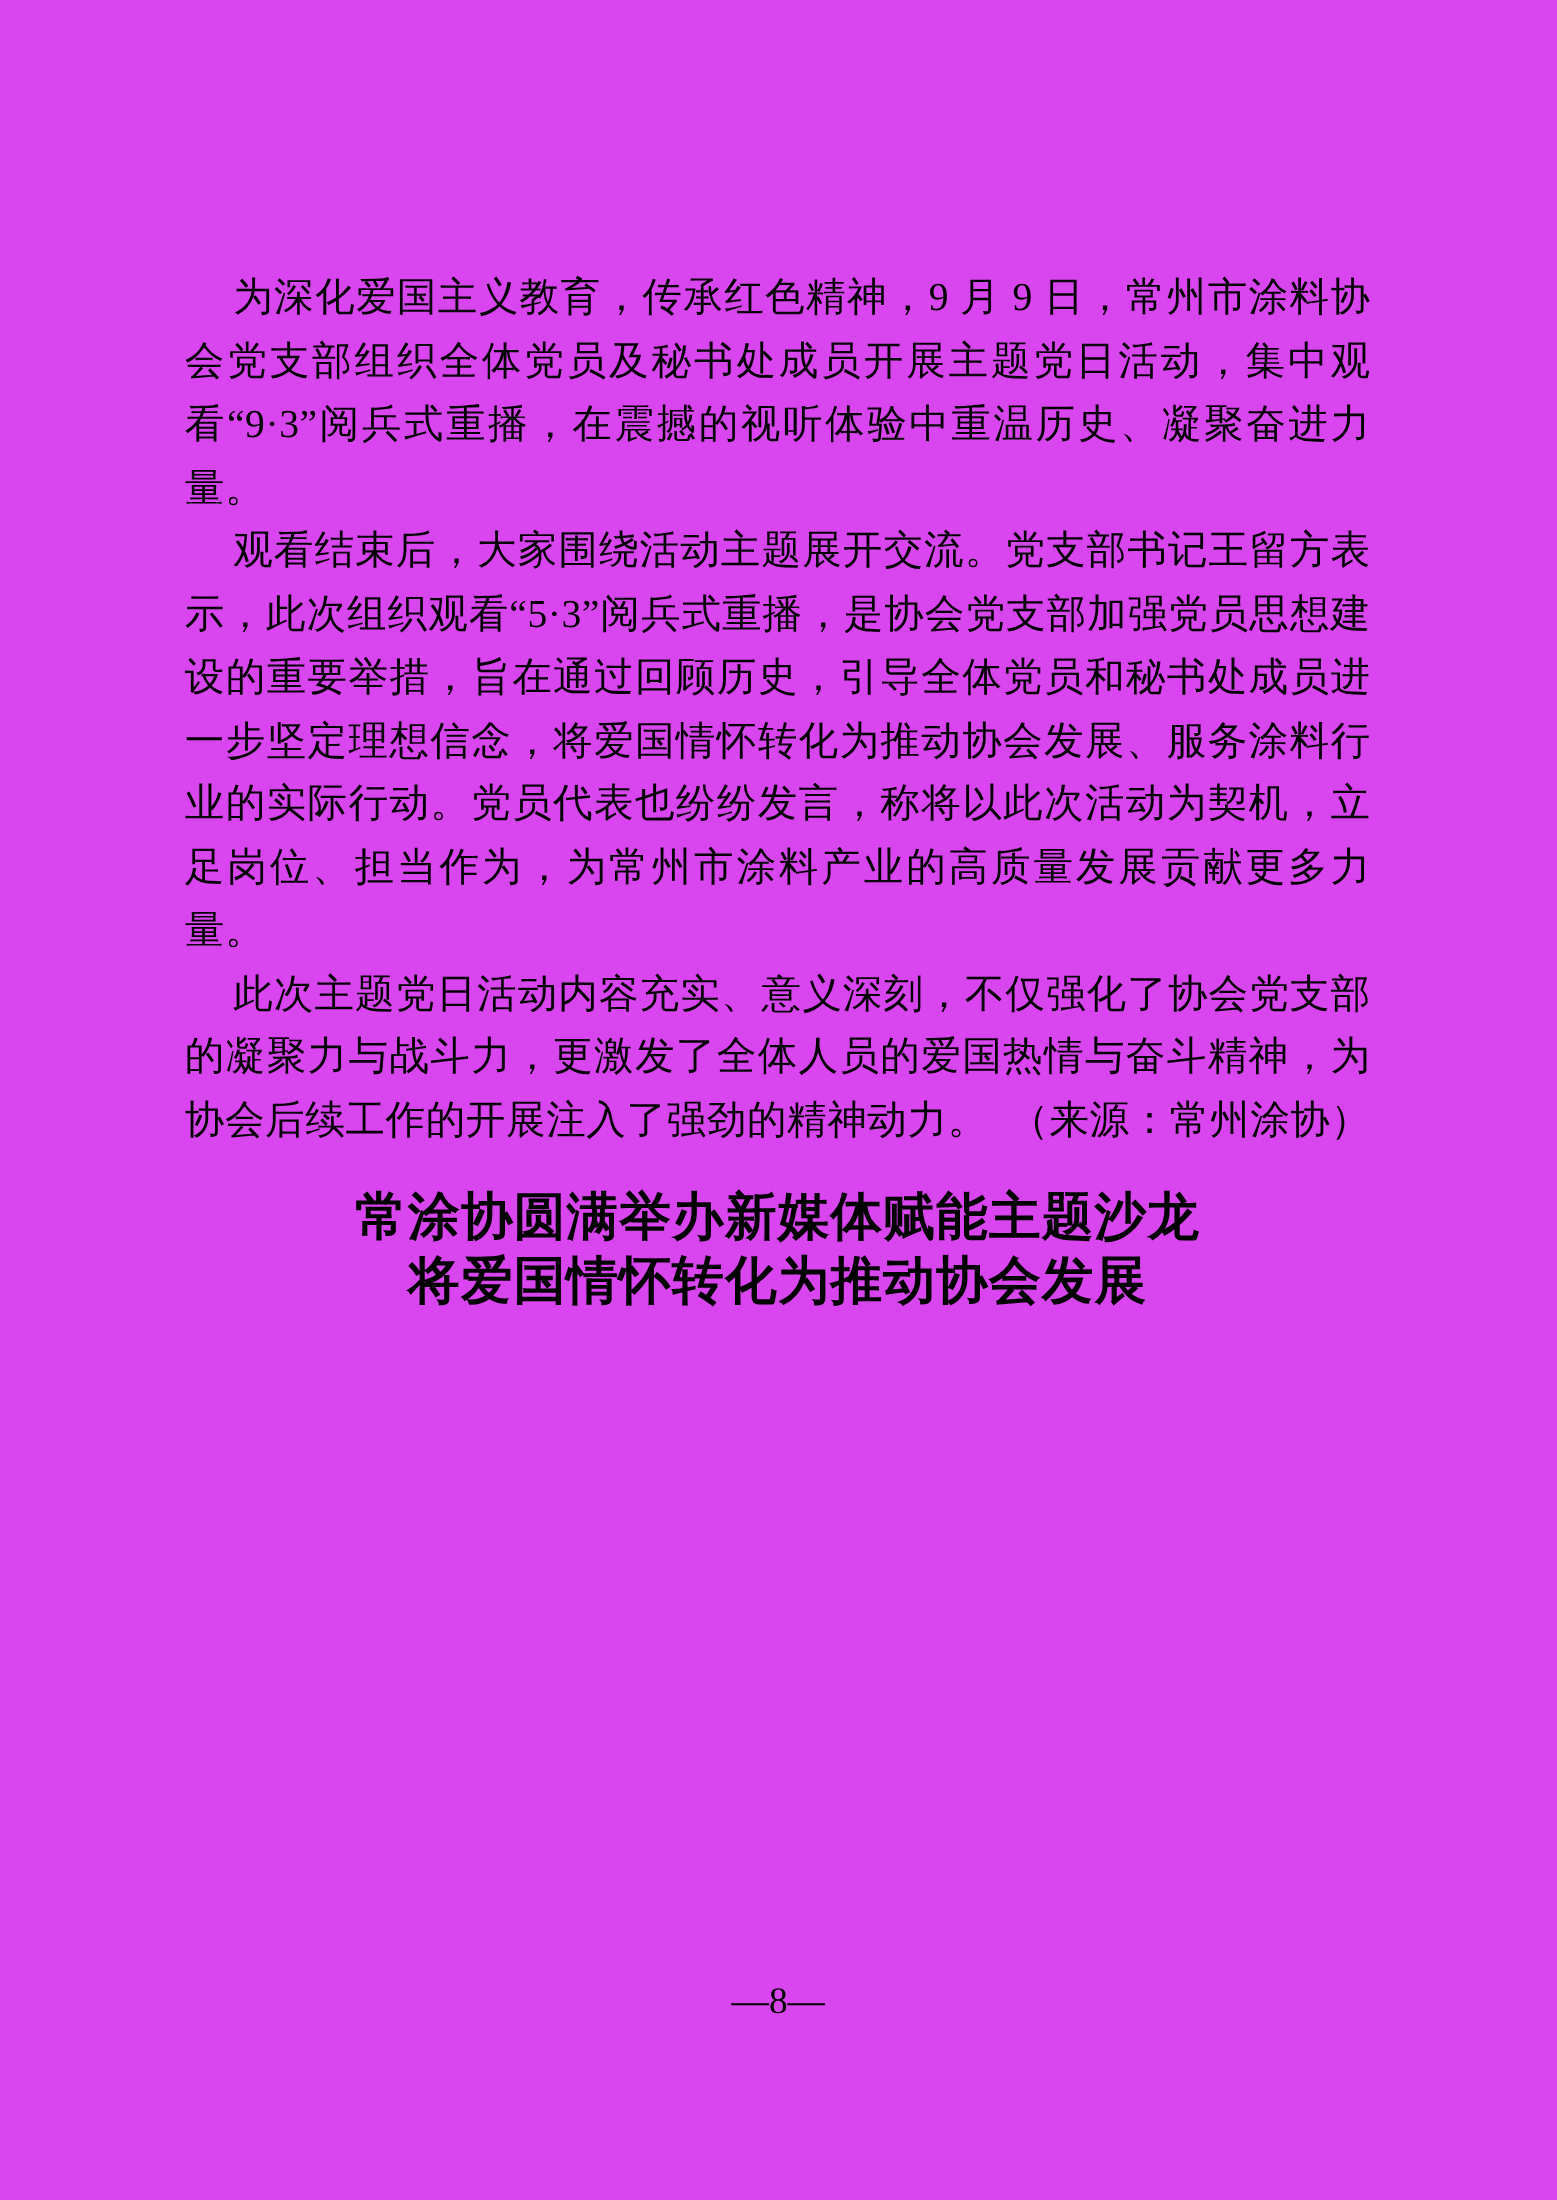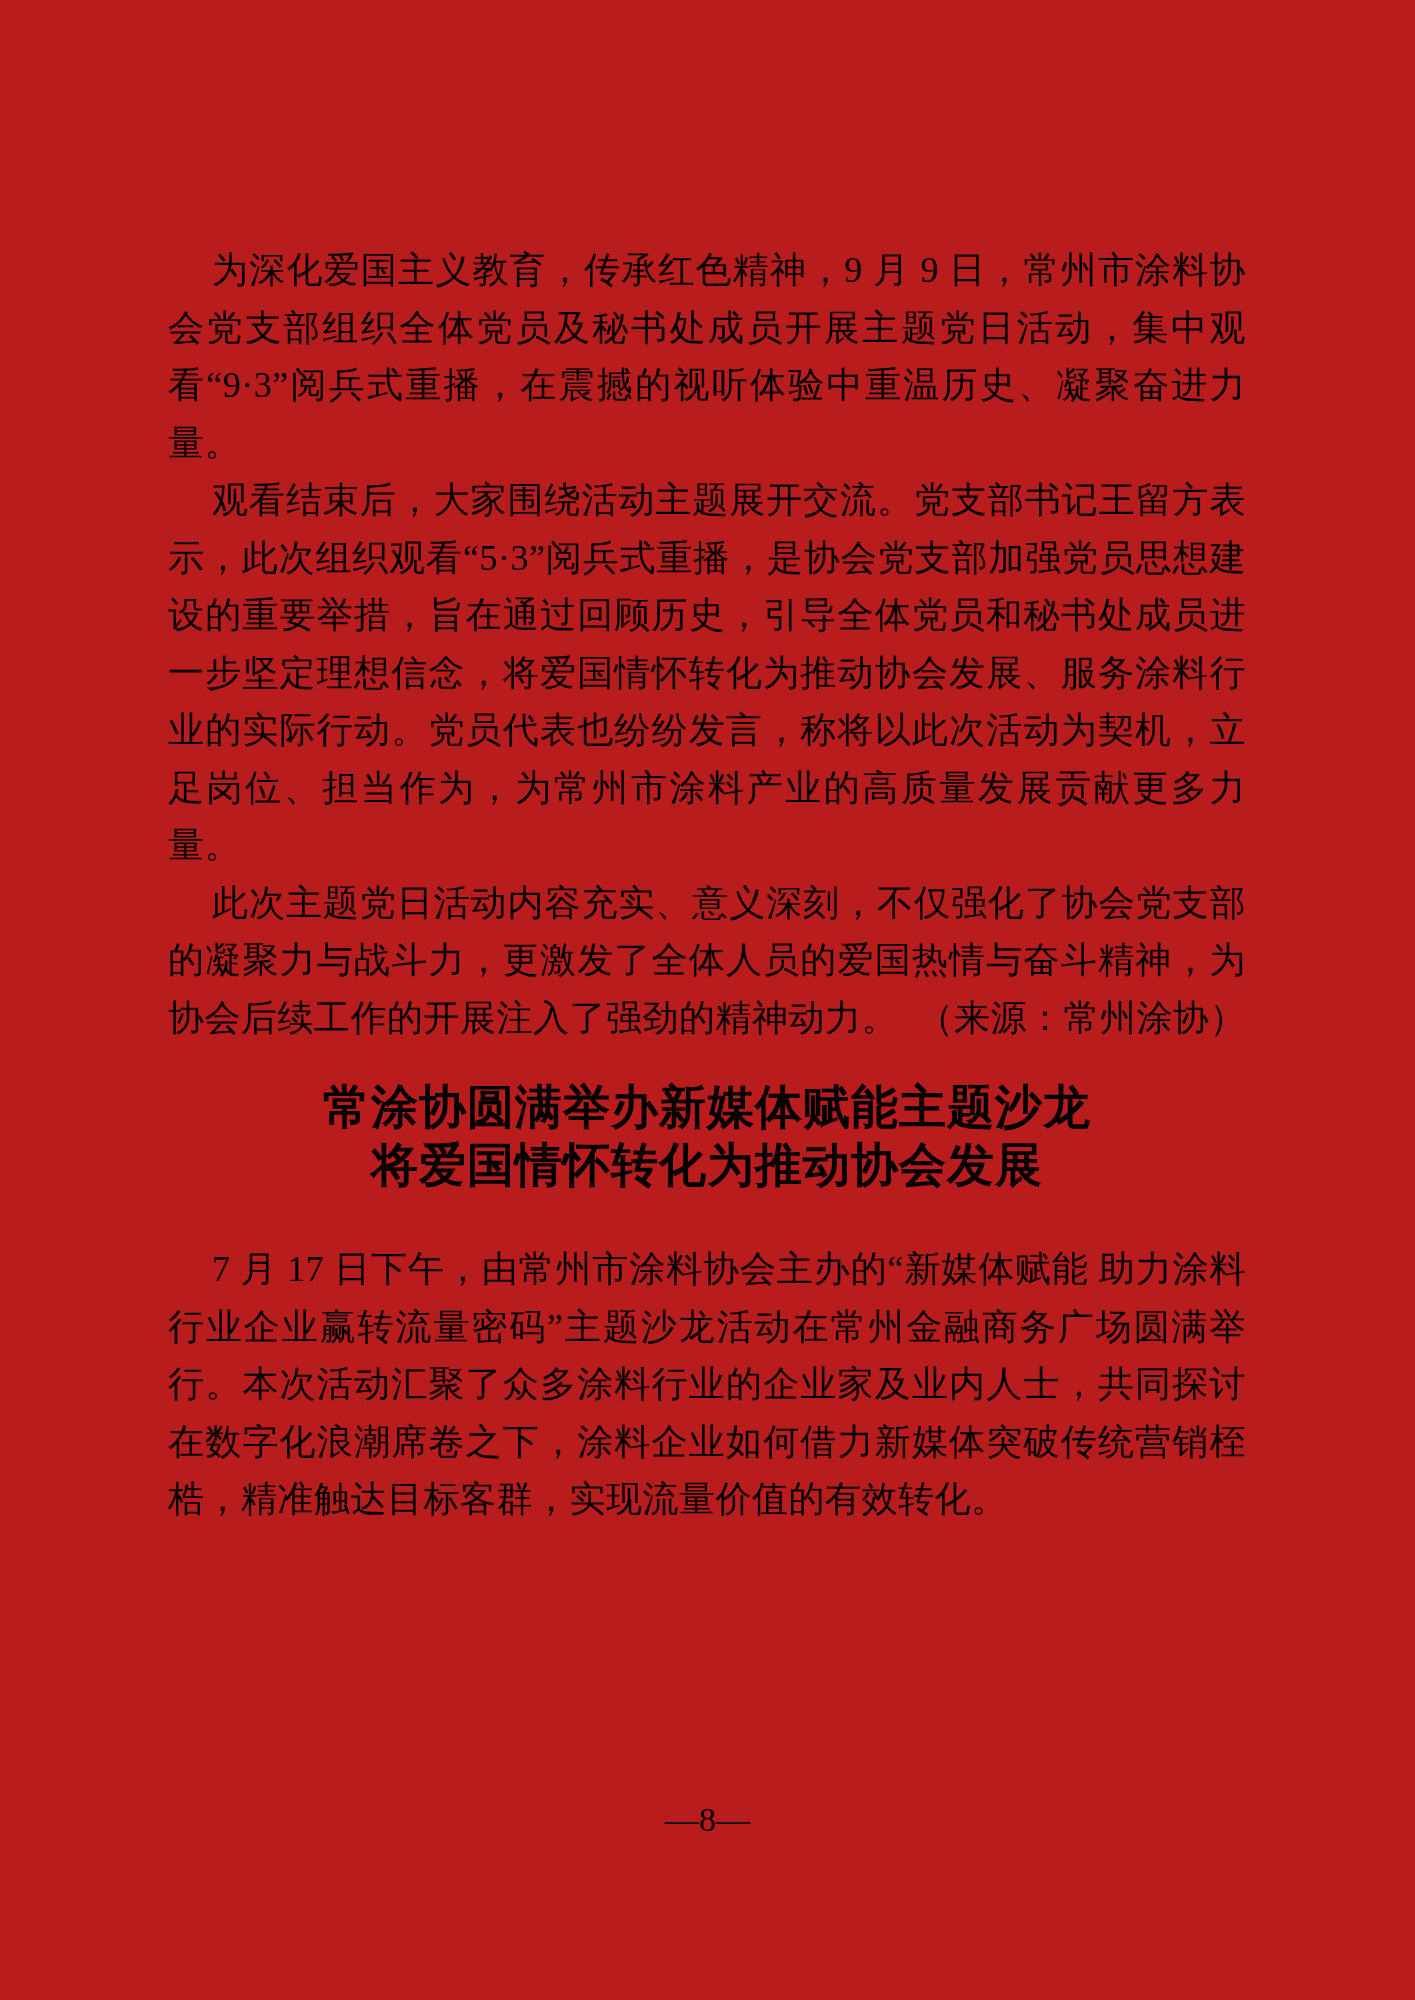--- a/index.html
+++ b/index.html
@@ -4,21 +4,21 @@
 <style>
   html, body {
     margin: 0;
     padding: 0;
     background: #ffffff;
   }
   .page {
     position: relative;
     width: 1415px;
     height: 2000px;
-    background: #b91c1c;
+    background: #d946ef;
     color: #000000;
     font-family: "Liberation Serif", serif;
     overflow: hidden;
   }
   .content {
     position: absolute;
     left: 168px;
     top: 242px;
     width: 1078px;
   }
@@ -75,18 +75,17 @@
 
     <p class="body-para">观看结束后，大家围绕活动主题展开交流。党支部书记王留方表示，此次组织观看“5·3”阅兵式重播，是协会党支部加强党员思想建设的重要举措，旨在通过回顾历史，引导全体党员和秘书处成员进一步坚定理想信念，将爱国情怀转化为推动协会发展、服务涂料行业的实际行动。党员代表也纷纷发言，称将以此次活动为契机，立足岗位、担当作为，为常州市涂料产业的高质量发展贡献更多力量。</p>
 
     <p class="body-para para-with-source"><span>此次主题党日活动内容充实、意义深刻，不仅强化了协会党支部的凝聚力与战斗力，更激发了全体人员的爱国热情与奋斗精神，为协会后续工作的开展注入了强劲的精神动力。</span><span class="source-note">（来源：常州涂协）</span></p>
 
     <h1 class="article-title">
       <span class="title-line">常涂协圆满举办新媒体赋能主题沙龙</span>
       <span class="title-line">将爱国情怀转化为推动协会发展</span>
     </h1>
 
-    <p class="body-para">7 月 17 日下午，由常州市涂料协会主办的“新媒体赋能 助力涂料行业企业赢转流量密码”主题沙龙活动在常州金融商务广场圆满举行。本次活动汇聚了众多涂料行业的企业家及业内人士，共同探讨在数字化浪潮席卷之下，涂料企业如何借力新媒体突破传统营销桎梏，精准触达目标客群，实现流量价值的有效转化。</p>
 
   </div>
 
   <div class="page-number">—8—</div>
 </div>
 
 </body></html>

